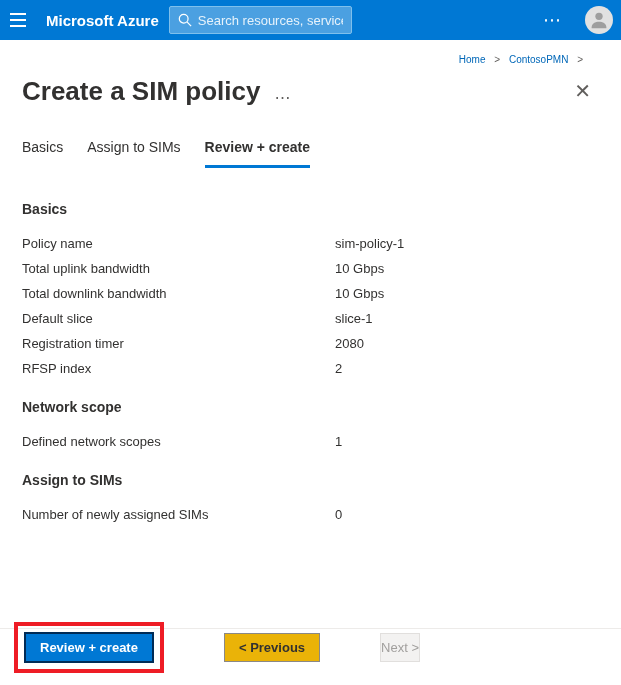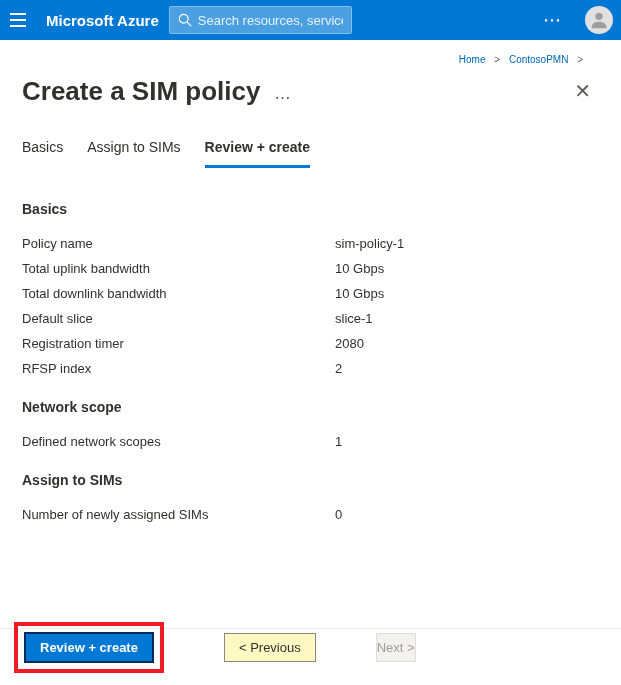--- a/index.html
+++ b/index.html
@@ -189,26 +189,27 @@
     .btn-primary {
       background: #0078d4;
       color: #fff;
       border: 2px solid #002b56;
       padding: 6px 14px;
       font-size: 13px;
       font-weight: 600;
       cursor: pointer;
     }
     .btn-secondary {
-      background: #fef9c3;
+      background: #eab308;
       color: #323130;
       border: 1px solid #8a8886;
       padding: 6px 14px;
       font-size: 13px;
       cursor: pointer;
+      font-weight: bold;
     }
     .btn-disabled {
       background: #f3f2f1;
       color: #a19f9d;
       border: 1px solid #e1dfdd;
       padding: 6px 0;
       font-size: 13px;
       cursor: default;
     }
     

